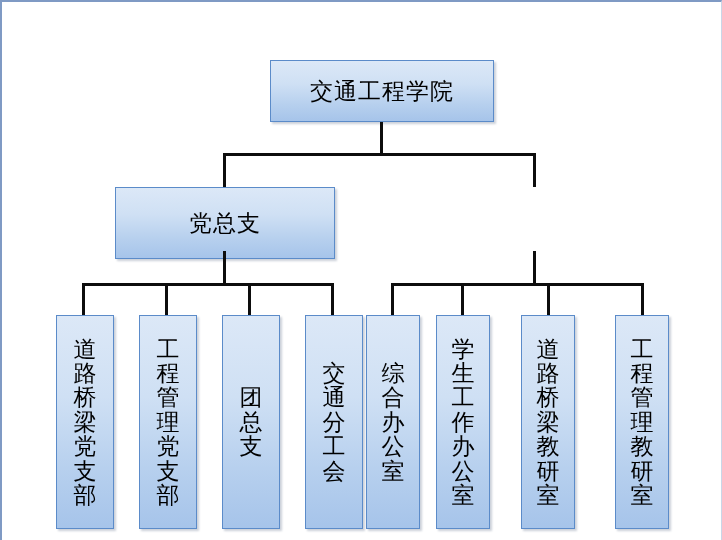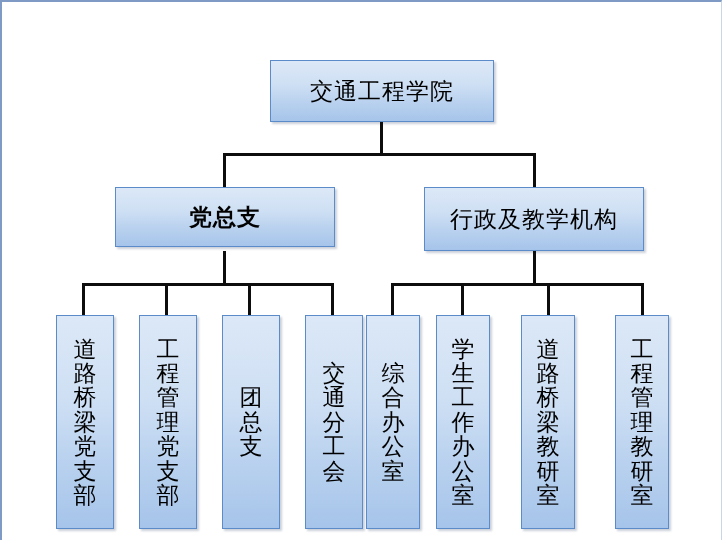--- a/index.html
+++ b/index.html
@@ -67,27 +67,24 @@
     <span>交通工程学院</span>
   </div>
 
   <div class="line vline" style="left:378px; top:120px; width:3px; height:34px;"></div>
 
   <div class="line hline" style="left:221px; top:151px; width:313px; height:3px;"></div>
 
   <div class="line vline" style="left:221px; top:151px; width:3px; height:34px;"></div>
   <div class="line vline" style="left:531px; top:151px; width:3px; height:34px;"></div>
 
-  <div class="node h" style="left:113px; top:185px; width:220px; height:60px;font-weight:bold;">
+  <div class="node h" style="left:113px; top:185px; width:220px; height:72px;">
     <span>党总支</span>
   </div>
 
-  <div class="node h" style="left:422px; top:185px; width:220px; height:64px;">
-    <span>行政及教学机构</span>
-  </div>
 
   <div class="line vline" style="left:221px; top:249px; width:3px; height:34px;"></div>
   <div class="line hline" style="left:80px; top:281px; width:252px; height:3px;"></div>
   <div class="line vline" style="left:80px; top:281px; width:3px; height:33px;"></div>
   <div class="line vline" style="left:163px; top:281px; width:3px; height:33px;"></div>
   <div class="line vline" style="left:246px; top:281px; width:3px; height:33px;"></div>
   <div class="line vline" style="left:329px; top:281px; width:3px; height:33px;"></div>
 
   <div class="line vline" style="left:531px; top:249px; width:3px; height:34px;"></div>
   <div class="line hline" style="left:389px; top:281px; width:253px; height:3px;"></div>

